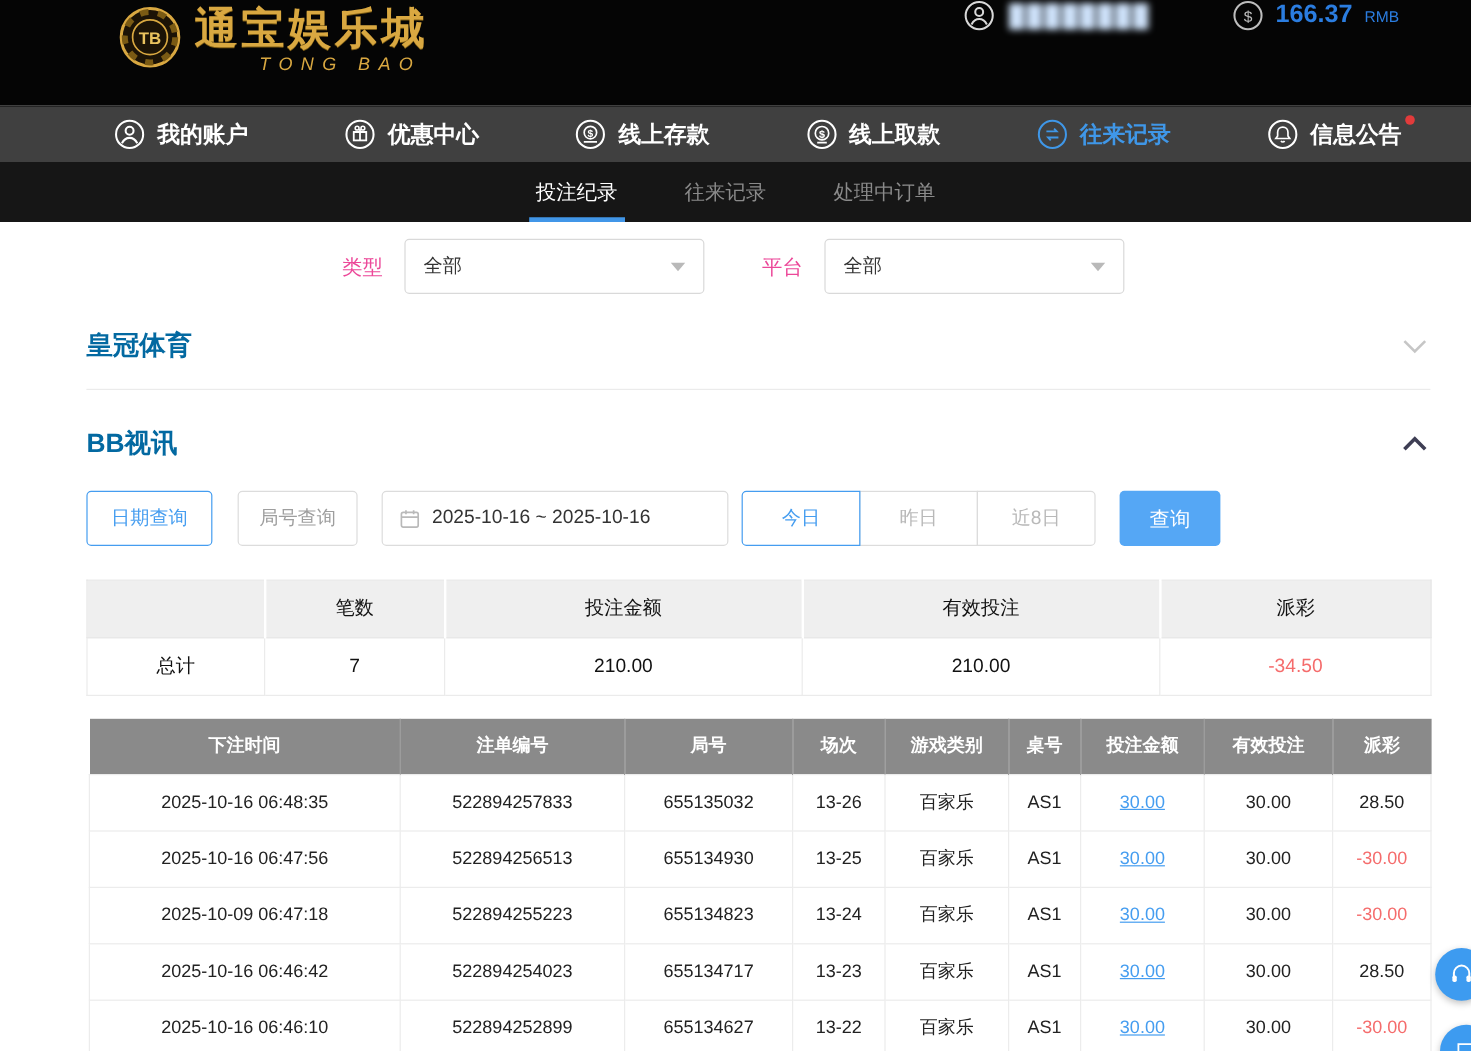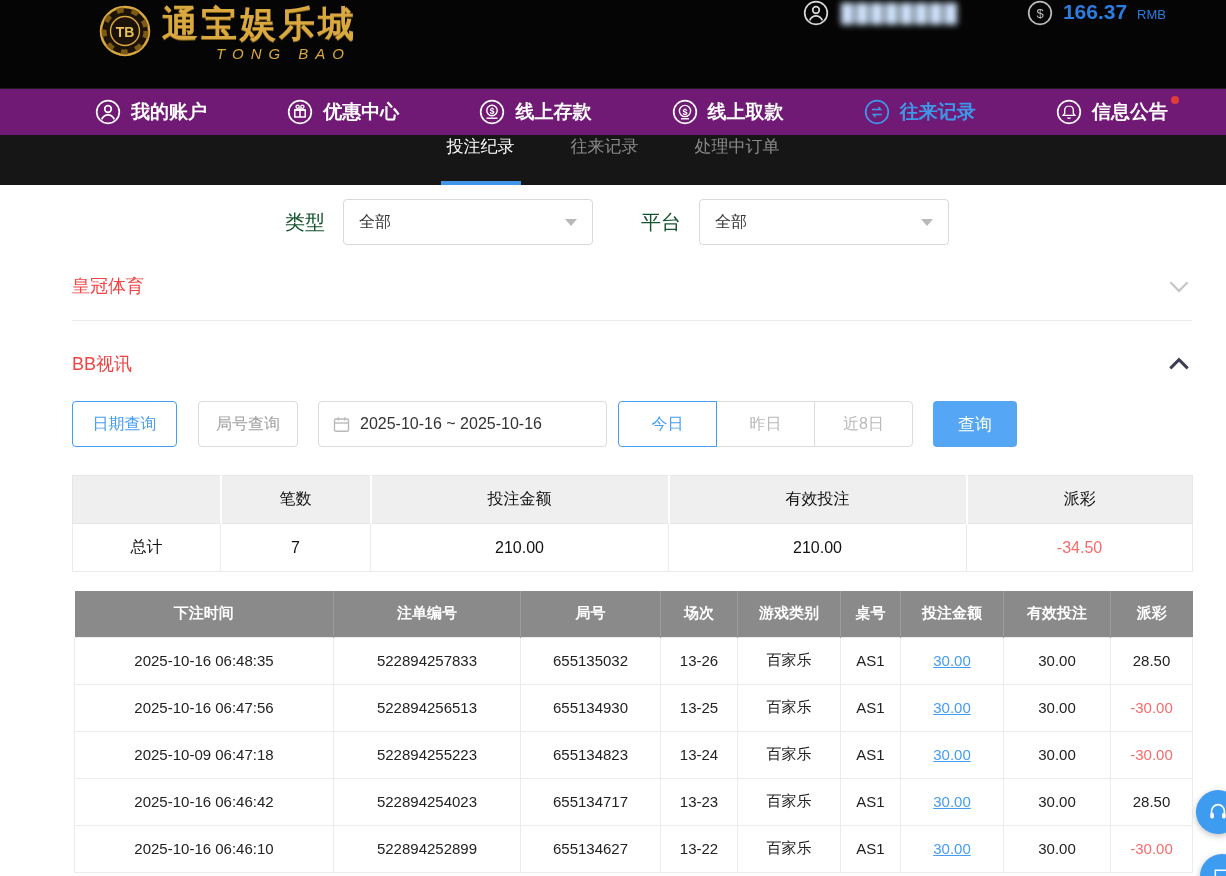--- a/index.html
+++ b/index.html
@@ -16,51 +16,51 @@
                 align-self:flex-end; margin-top:-4px; padding-right:6px; }
   .account { margin-left:auto; display:flex; align-items:center; gap:12px; cursor:pointer; }
   .username-blur { font-size:18px; font-weight:bold; color:#cfe3fb; filter:blur(3px);
                    letter-spacing:2px; min-width:128px; }
   .balance { display:flex; align-items:baseline; gap:10px; margin-left:58px; margin-right:60px; }
   .balance .coin { align-self:center; }
   .balance-amount { font-size:21px; font-weight:bold; color:#2b7de0; }
   .balance-cur { font-size:13px; color:#2b7de0; }
 
   
-  .mainnav { height:47px; background:#701a75; border-top:1px solid #1e1e1e;
+  .mainnav { height:47px; background:#404040; border-top:1px solid #1e1e1e;
              display:flex; align-items:center; justify-content:space-between;
              padding:0 58px 0 95px; }
   .nav-item { display:flex; align-items:center; gap:10px; color:#fff; font-size:19px;
               font-weight:600; cursor:pointer; position:relative; }
   .nav-item.active { color:#3f97e8; }
   .nav-icon { width:26px; height:26px; display:block; }
   .nav-dot { position:absolute; top:-3px; right:-11px; width:8px; height:8px;
              border-radius:50%; background:#e23b3b; }
 
   
   .subnav { height:50px; background:#161616; display:flex; justify-content:center; gap:44px; }
-  .subtab { display:flex; align-items:flex-start; color:#8a8a8a; font-size:17px;
+  .subtab { display:flex; align-items:center; color:#8a8a8a; font-size:17px;
             cursor:pointer; padding:0 6px; }
   .subtab.active { color:#fff; box-shadow:inset 0 -4px 0 #4196e8; }
 
   
   .filter-row { display:flex; align-items:center; margin:14px 0 0 285px; height:46px; }
-  .filter-label { font-size:20px; color:#14532d; margin-right:18px; }
+  .filter-label { font-size:17px; color:#ec4899; margin-right:18px; }
   .select-box { width:250px; height:46px; border:1px solid #d9d9d9; border-radius:4px;
                 display:flex; align-items:center; padding:0 15px; font-size:16px; color:#333;
                 cursor:pointer; background:#fff; }
   .select-box .sel-val { flex:1; }
   .caret-down { width:0; height:0; border-left:6px solid transparent; border-right:6px solid transparent;
                 border-top:7px solid #b9b9b9; }
   .filter-gap { margin-left:48px; }
 
   
   .section-row { display:flex; justify-content:space-between; align-items:center;
                  margin:28px 34px 0 72px; cursor:pointer; }
-  .section-title { font-size:18px; font-weight:normal; color:#ef4444; }
+  .section-title { font-size:22px; font-weight:bold; color:#0369a1; }
   .divider { border-top:1px solid #ebebeb; margin:21px 34px 0 72px; }
 
   
   .querybar { display:flex; align-items:center; margin:24px 34px 0 72px; }
   .qbtn { height:46px; border-radius:4px; font-size:16px; display:flex; align-items:center;
           justify-content:center; cursor:pointer; background:#fff; }
   .btn-blue-outline { border:1px solid #459df0; color:#459df0; }
   .btn-gray-outline { border:1px solid #dcdcdc; color:#9e9e9e; }
   .w105 { width:105px; } .w100 { width:100px; } .w99 { width:99px; }
   .ml21 { margin-left:21px; } .ml20 { margin-left:20px; } .ml11 { margin-left:11px; }

